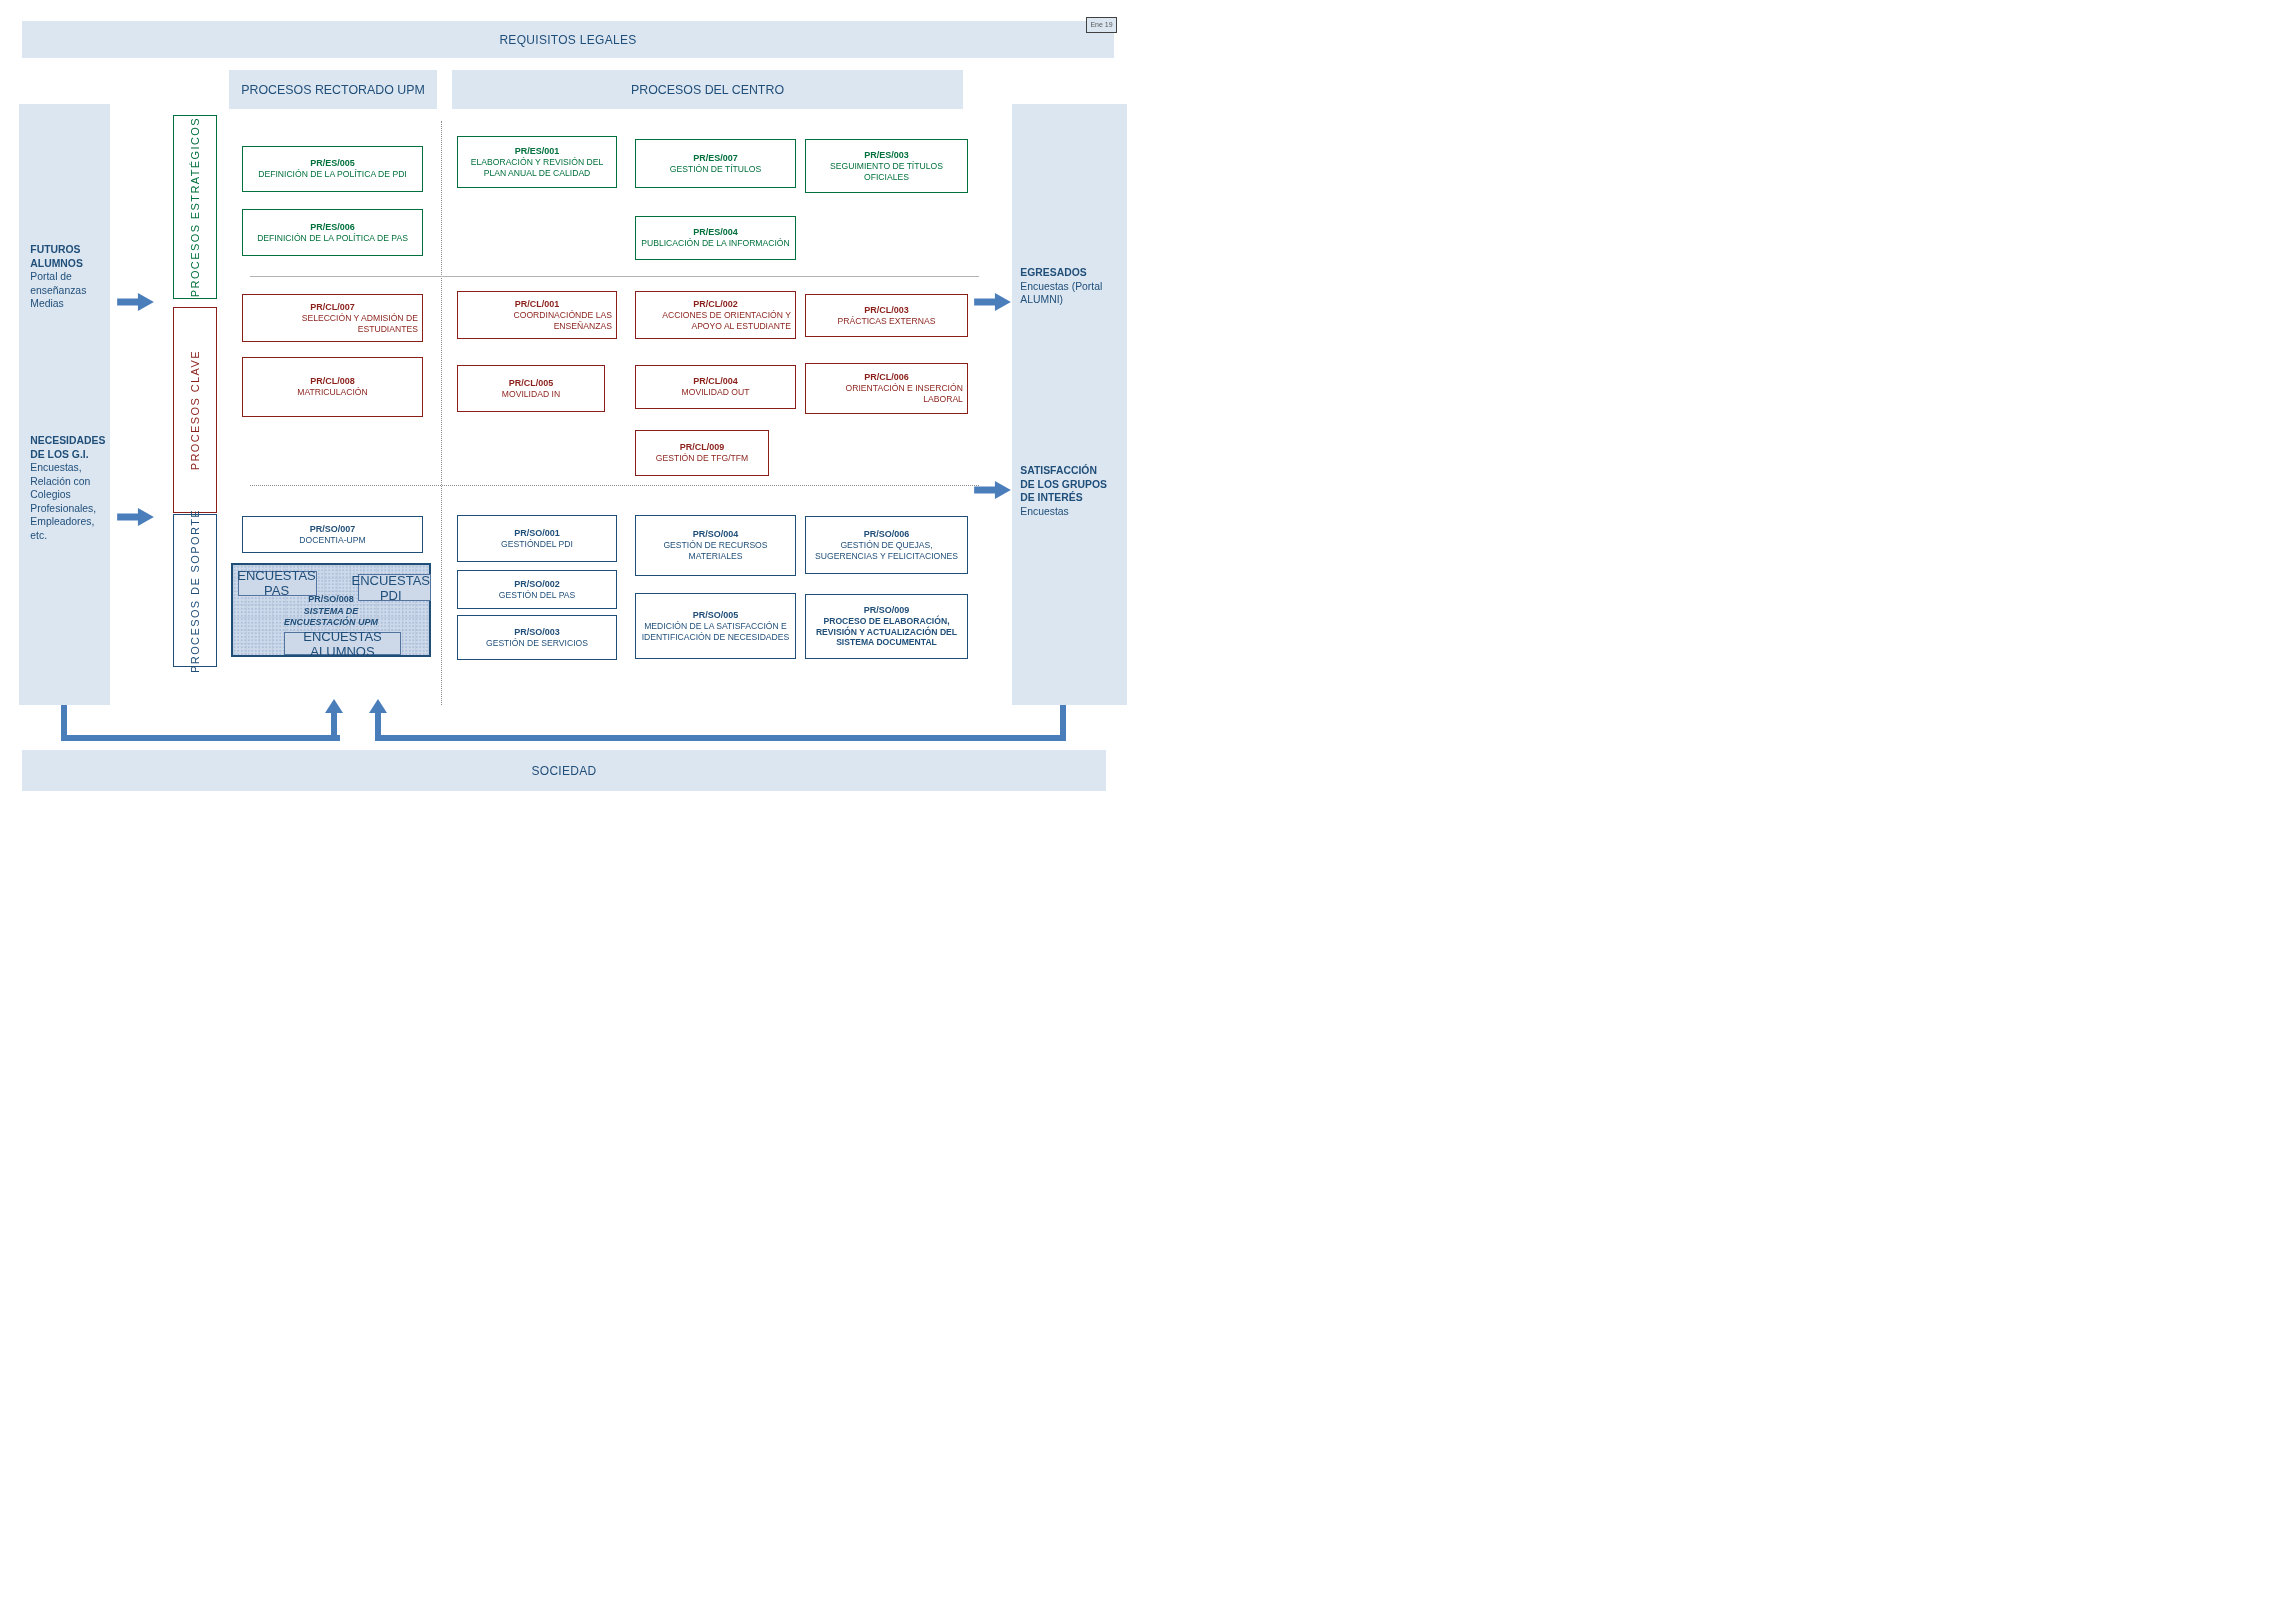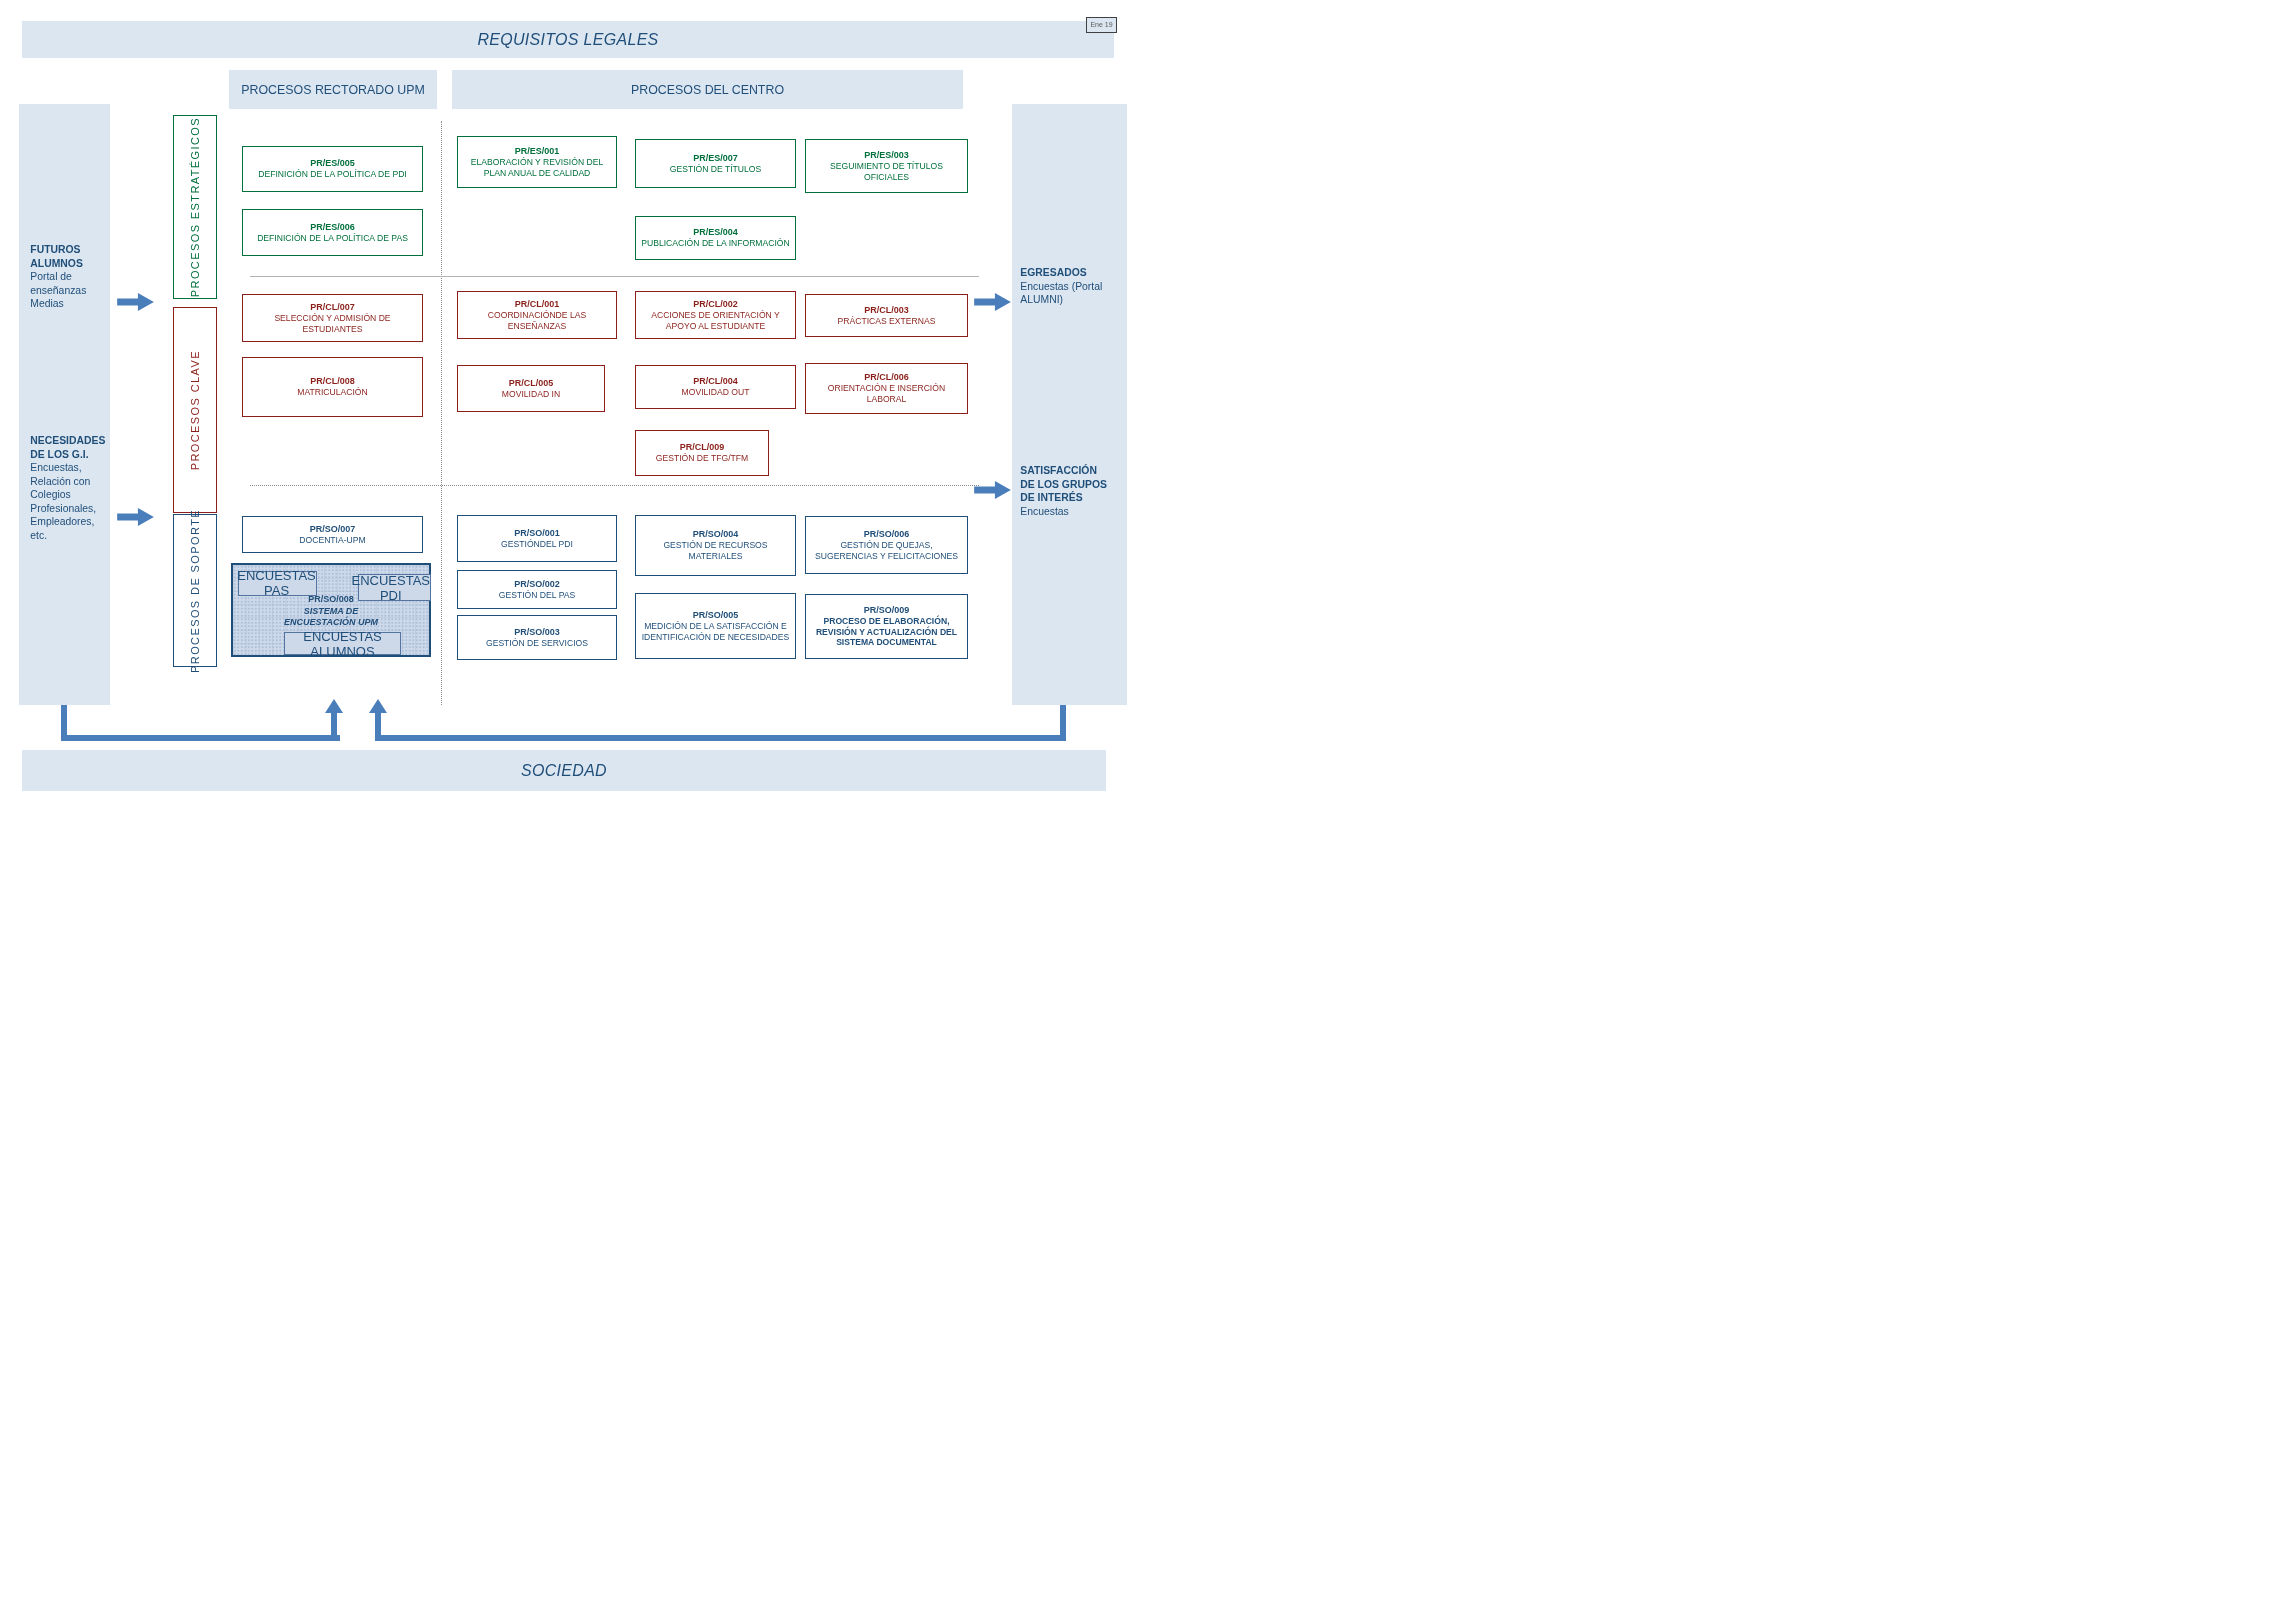--- a/index.html
+++ b/index.html
@@ -1,37 +1,37 @@
 <!DOCTYPE html>
 <html style="font-size:11px"><head>
 <meta charset="utf-8">
 <style>
   html,body{margin:0;padding:0;background:#ffffff;}
   #page{position:relative;width:1137px;height:809px;background:#ffffff;
         font-family:"Liberation Sans", sans-serif;overflow:hidden;}
   .band{position:absolute;background:#dce6f1;color:#1f4e79;display:flex;
         align-items:center;justify-content:center;text-align:center;}
-  .band.big{font-size:16px;letter-spacing:0.3px;font-style:italic;}
+  .band.big{font-size:12px;letter-spacing:0.3px;}
   .band.hdr{font-size:12.4px;}
   .side{position:absolute;background:#dce6f1;color:#1f4e79;font-size:10.4px;line-height:1.3;}
   .side .blk{position:absolute;}
   .side .h{font-weight:bold;}
   .lane{position:absolute;background:#ffffff;display:flex;align-items:center;justify-content:center;}
   .lane span{writing-mode:vertical-rl;transform:rotate(180deg);white-space:nowrap;
              font-size:11px;letter-spacing:1.4px;}
   .lane.green{border:0.7px solid #00703c;color:#00703c;}
   .lane.red{border:0.7px solid #8a1f19;color:#8a1f19;}
   .lane.blue{border:0.7px solid #1f4e79;color:#1f4e79;}
   .pbox{position:absolute;background:#ffffff;display:flex;flex-direction:column;
         align-items:center;justify-content:center;text-align:center;
         line-height:1.25;padding:1.4px 4.1px;box-sizing:border-box;}
   .pbox .code{font-weight:bold;font-size:9px;}
   .pbox .pname{font-size:8.6px;}
   .pbox.green{border:0.7px solid #00703c;color:#00703c;}
-  .pbox.red{border:0.7px solid #8a1f19;color:#8a1f19;}
+  .pbox.red{border:0.7px solid #8a1f19;color:#8a1f19;text-align:right;}
   .pbox.blue{border:0.7px solid #1f4e79;color:#1f4e79;}
   .pbox.emph .pname{font-weight:bold;}
   .badge{position:absolute;left:1086px;top:16.6px;width:29px;height:14.5px;background:#dce6f1;
          border:0.7px solid #404040;color:#595959;font-size:7px;display:flex;
          align-items:center;justify-content:center;z-index:5;}
   .container8{position:absolute;left:231px;top:563px;width:200px;height:94px;
          border:2.1px solid #1f4e79;box-sizing:border-box;color:#1f4e79;
          background-color:#ccd9ea;
          background-image:radial-gradient(#aebfd8 0.7px, rgba(0,0,0,0) 0.7px),
                           linear-gradient(#bfcde1 0.7px, rgba(0,0,0,0) 0.7px),

